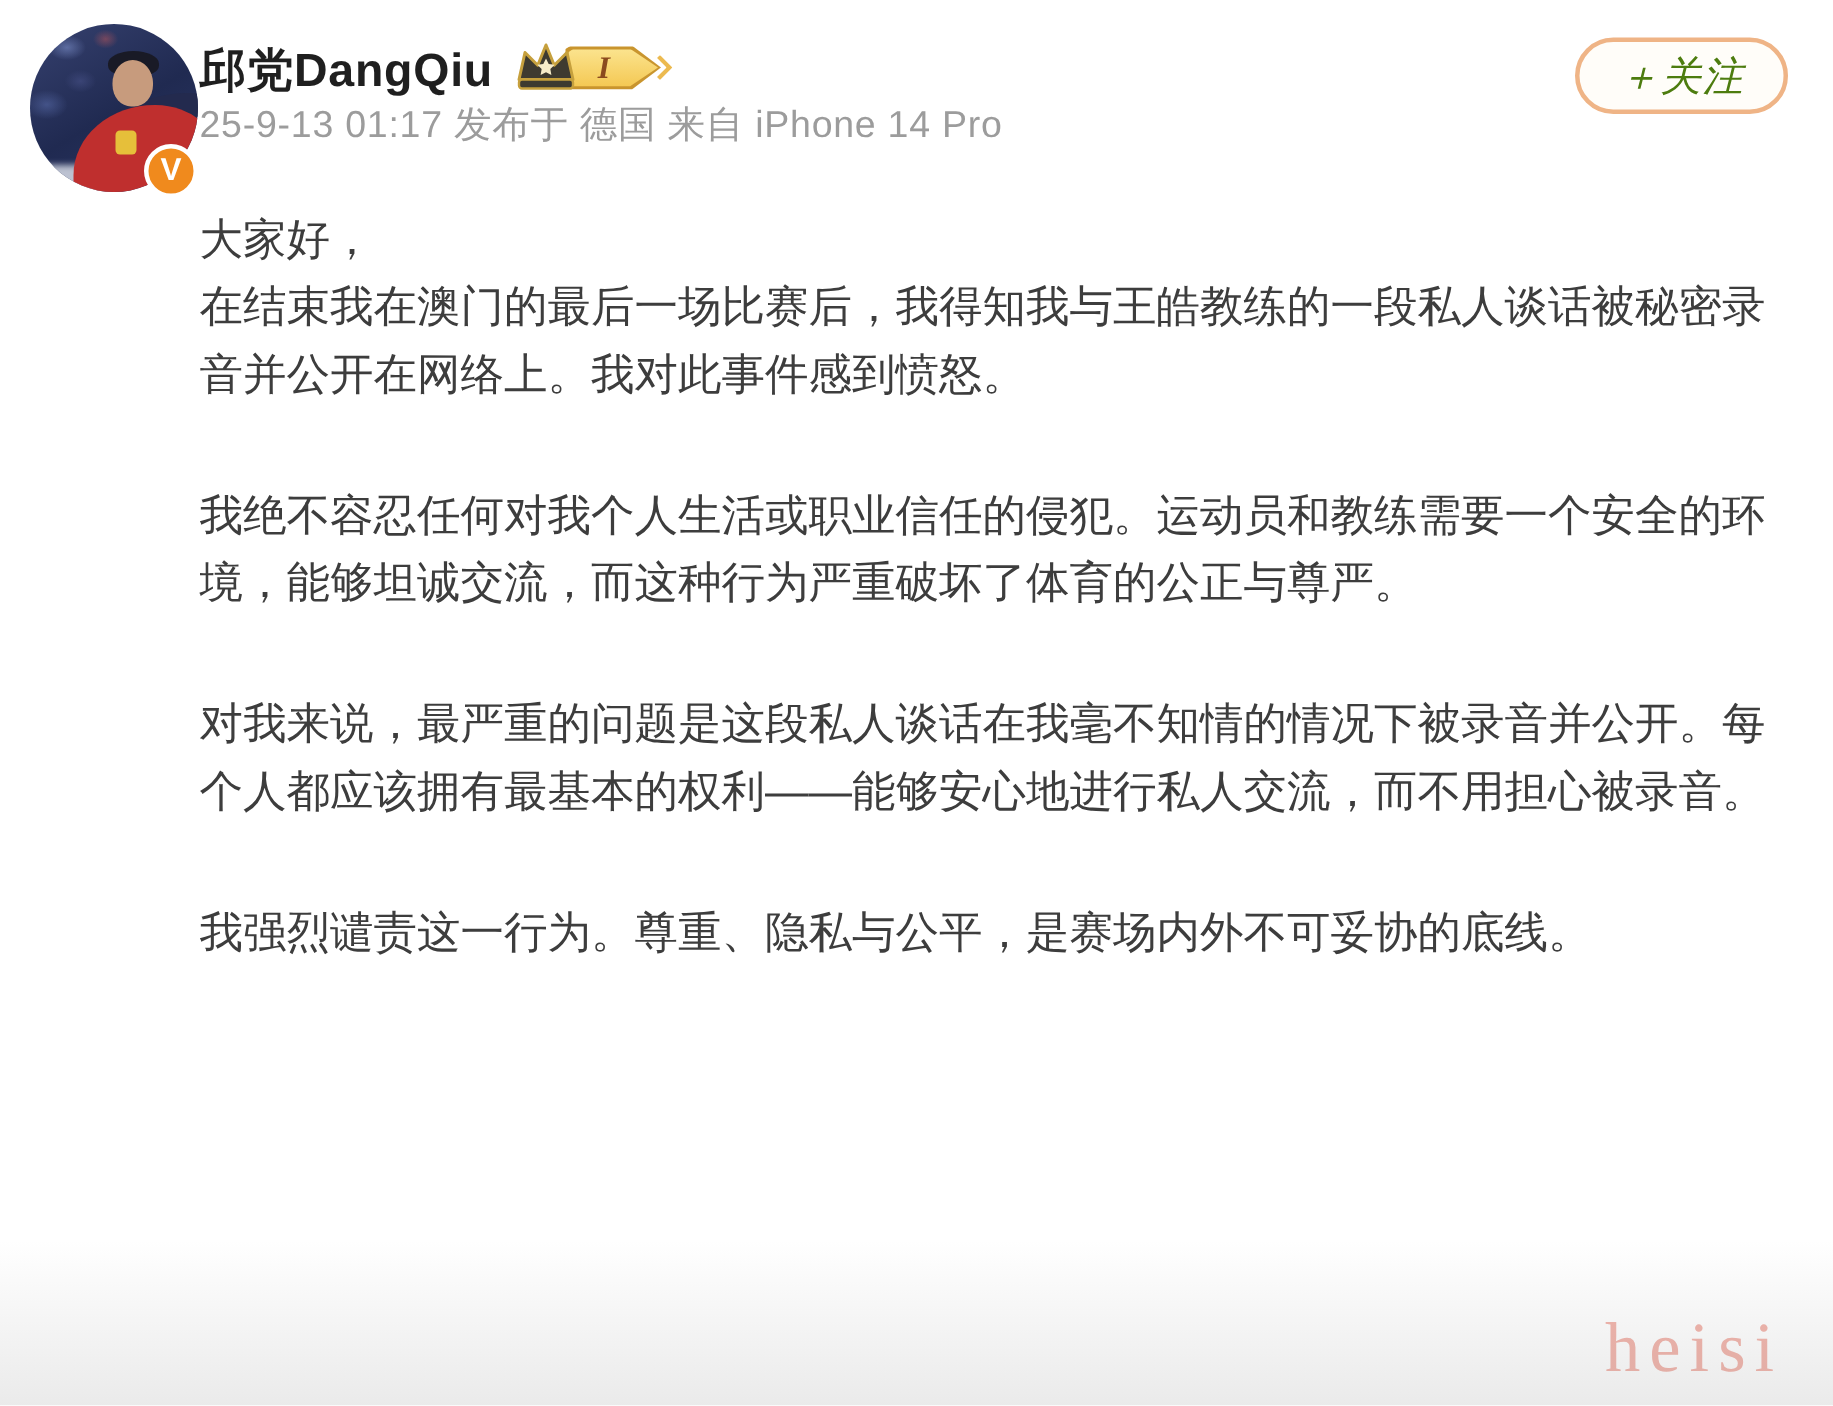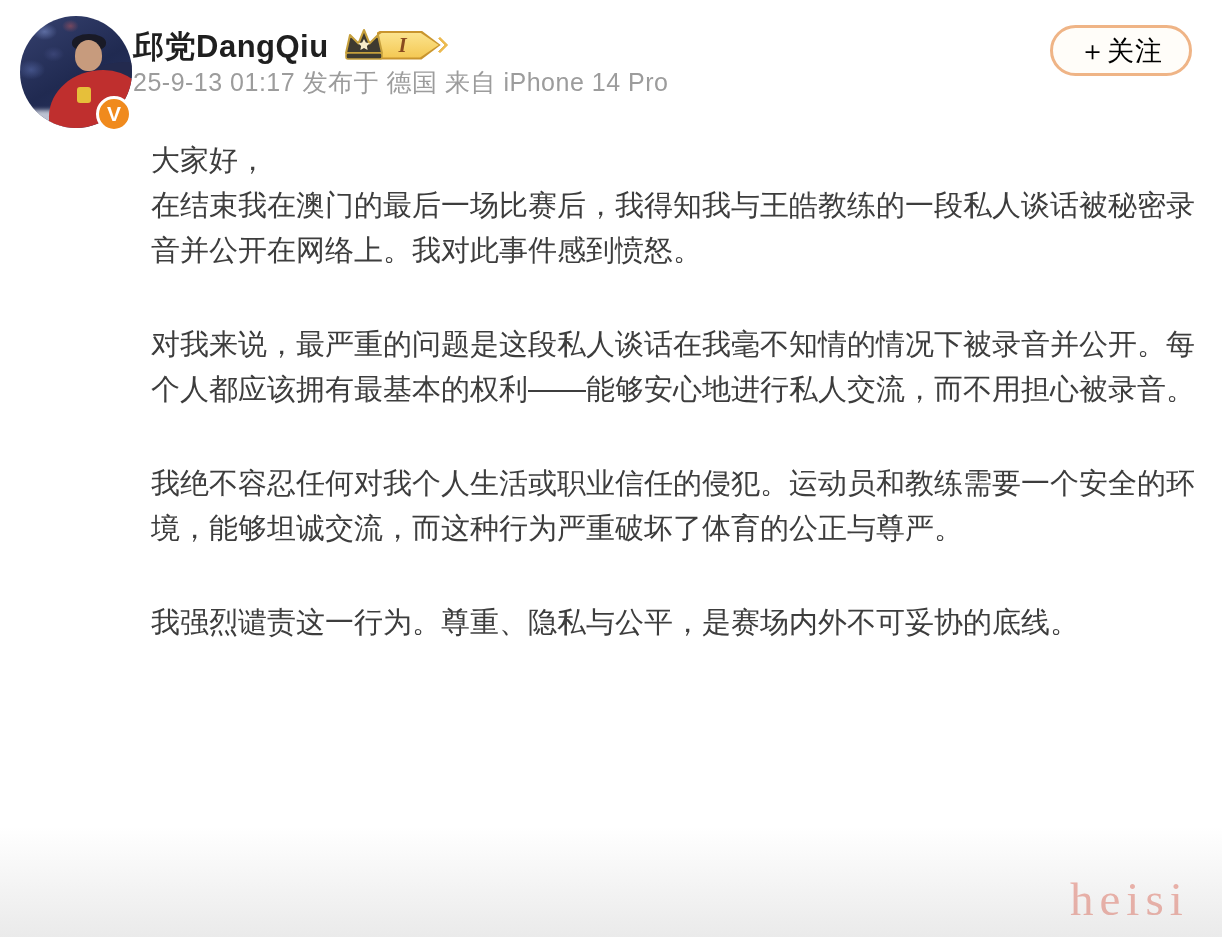--- a/index.html
+++ b/index.html
@@ -69,31 +69,31 @@
   .tag-chevron { width: 12px; height: 12px; margin-left: -7px;
     border-top: 3px solid #ecba50; border-right: 3px solid #ecba50;
     transform: rotate(45deg); border-radius: 1px; }
 
   .meta-line { font-size: 25px; color: #9c9c9c; letter-spacing: 0.5px; }
 
   .follow-btn {
     position: absolute; right: 30px; top: 25px;
     min-width: 128px; height: 51px; padding: 4px 26px;
     background: #fffdf9; border: 3px solid #efb486; border-radius: 26px;
-    color: #000000; font-size: 27px;
+    color: #4d7c0f; font-size: 27px;
     display: flex; align-items: center; justify-content: center;
-    cursor: pointer; letter-spacing: 1px;
+    cursor: pointer; letter-spacing: 1px; font-style: italic;
   }
 
   
   .post-content {
     position: absolute; left: 133px; top: 138px; width: 1064px;
     font-size: 29px; line-height: 45px; color: #3d3d3d;
   }
-  .post-paragraph { white-space: pre-line; margin-bottom: 49px; margin-left: 18px; }
+  .post-paragraph { white-space: pre-line; margin-bottom: 49px; }
   .post-paragraph:last-child { margin-bottom: 0; }
 
   
   .watermark {
     position: absolute; left: 1070px; top: 872px;
     font-family: "Liberation Serif", "DejaVu Serif", serif;
     font-size: 47px; color: #f2b4ab; letter-spacing: 6px;
   }
   .bottom-fade {
     position: absolute; left: 0; bottom: 0; width: 100%; height: 110px;
@@ -135,23 +135,23 @@
     </div>
     <div class="meta-line">25-9-13 01:17 发布于 德国 来自 iPhone 14 Pro</div>
   </div>
 
   <button class="follow-btn">＋关注</button>
 
   <div class="post-content">
     <div class="post-paragraph">大家好，
 在结束我在澳门的最后一场比赛后，我得知我与王皓教练的一段私人谈话被秘密录
 音并公开在网络上。我对此事件感到愤怒。</div>
+    <div class="post-paragraph">我绝不容忍任何对我个人生活或职业信任的侵犯。运动员和教练需要一个安全的环
+境，能够坦诚交流，而这种行为严重破坏了体育的公正与尊严。</div>
     <div class="post-paragraph">对我来说，最严重的问题是这段私人谈话在我毫不知情的情况下被录音并公开。每
 个人都应该拥有最基本的权利——能够安心地进行私人交流，而不用担心被录音。</div>
-    <div class="post-paragraph">我绝不容忍任何对我个人生活或职业信任的侵犯。运动员和教练需要一个安全的环
-境，能够坦诚交流，而这种行为严重破坏了体育的公正与尊严。</div>
     <div class="post-paragraph">我强烈谴责这一行为。尊重、隐私与公平，是赛场内外不可妥协的底线。</div>
   </div>
 
   <div class="watermark">heisi</div>
   <div class="bottom-fade"></div>
 
 </div>
 
 </body></html>

